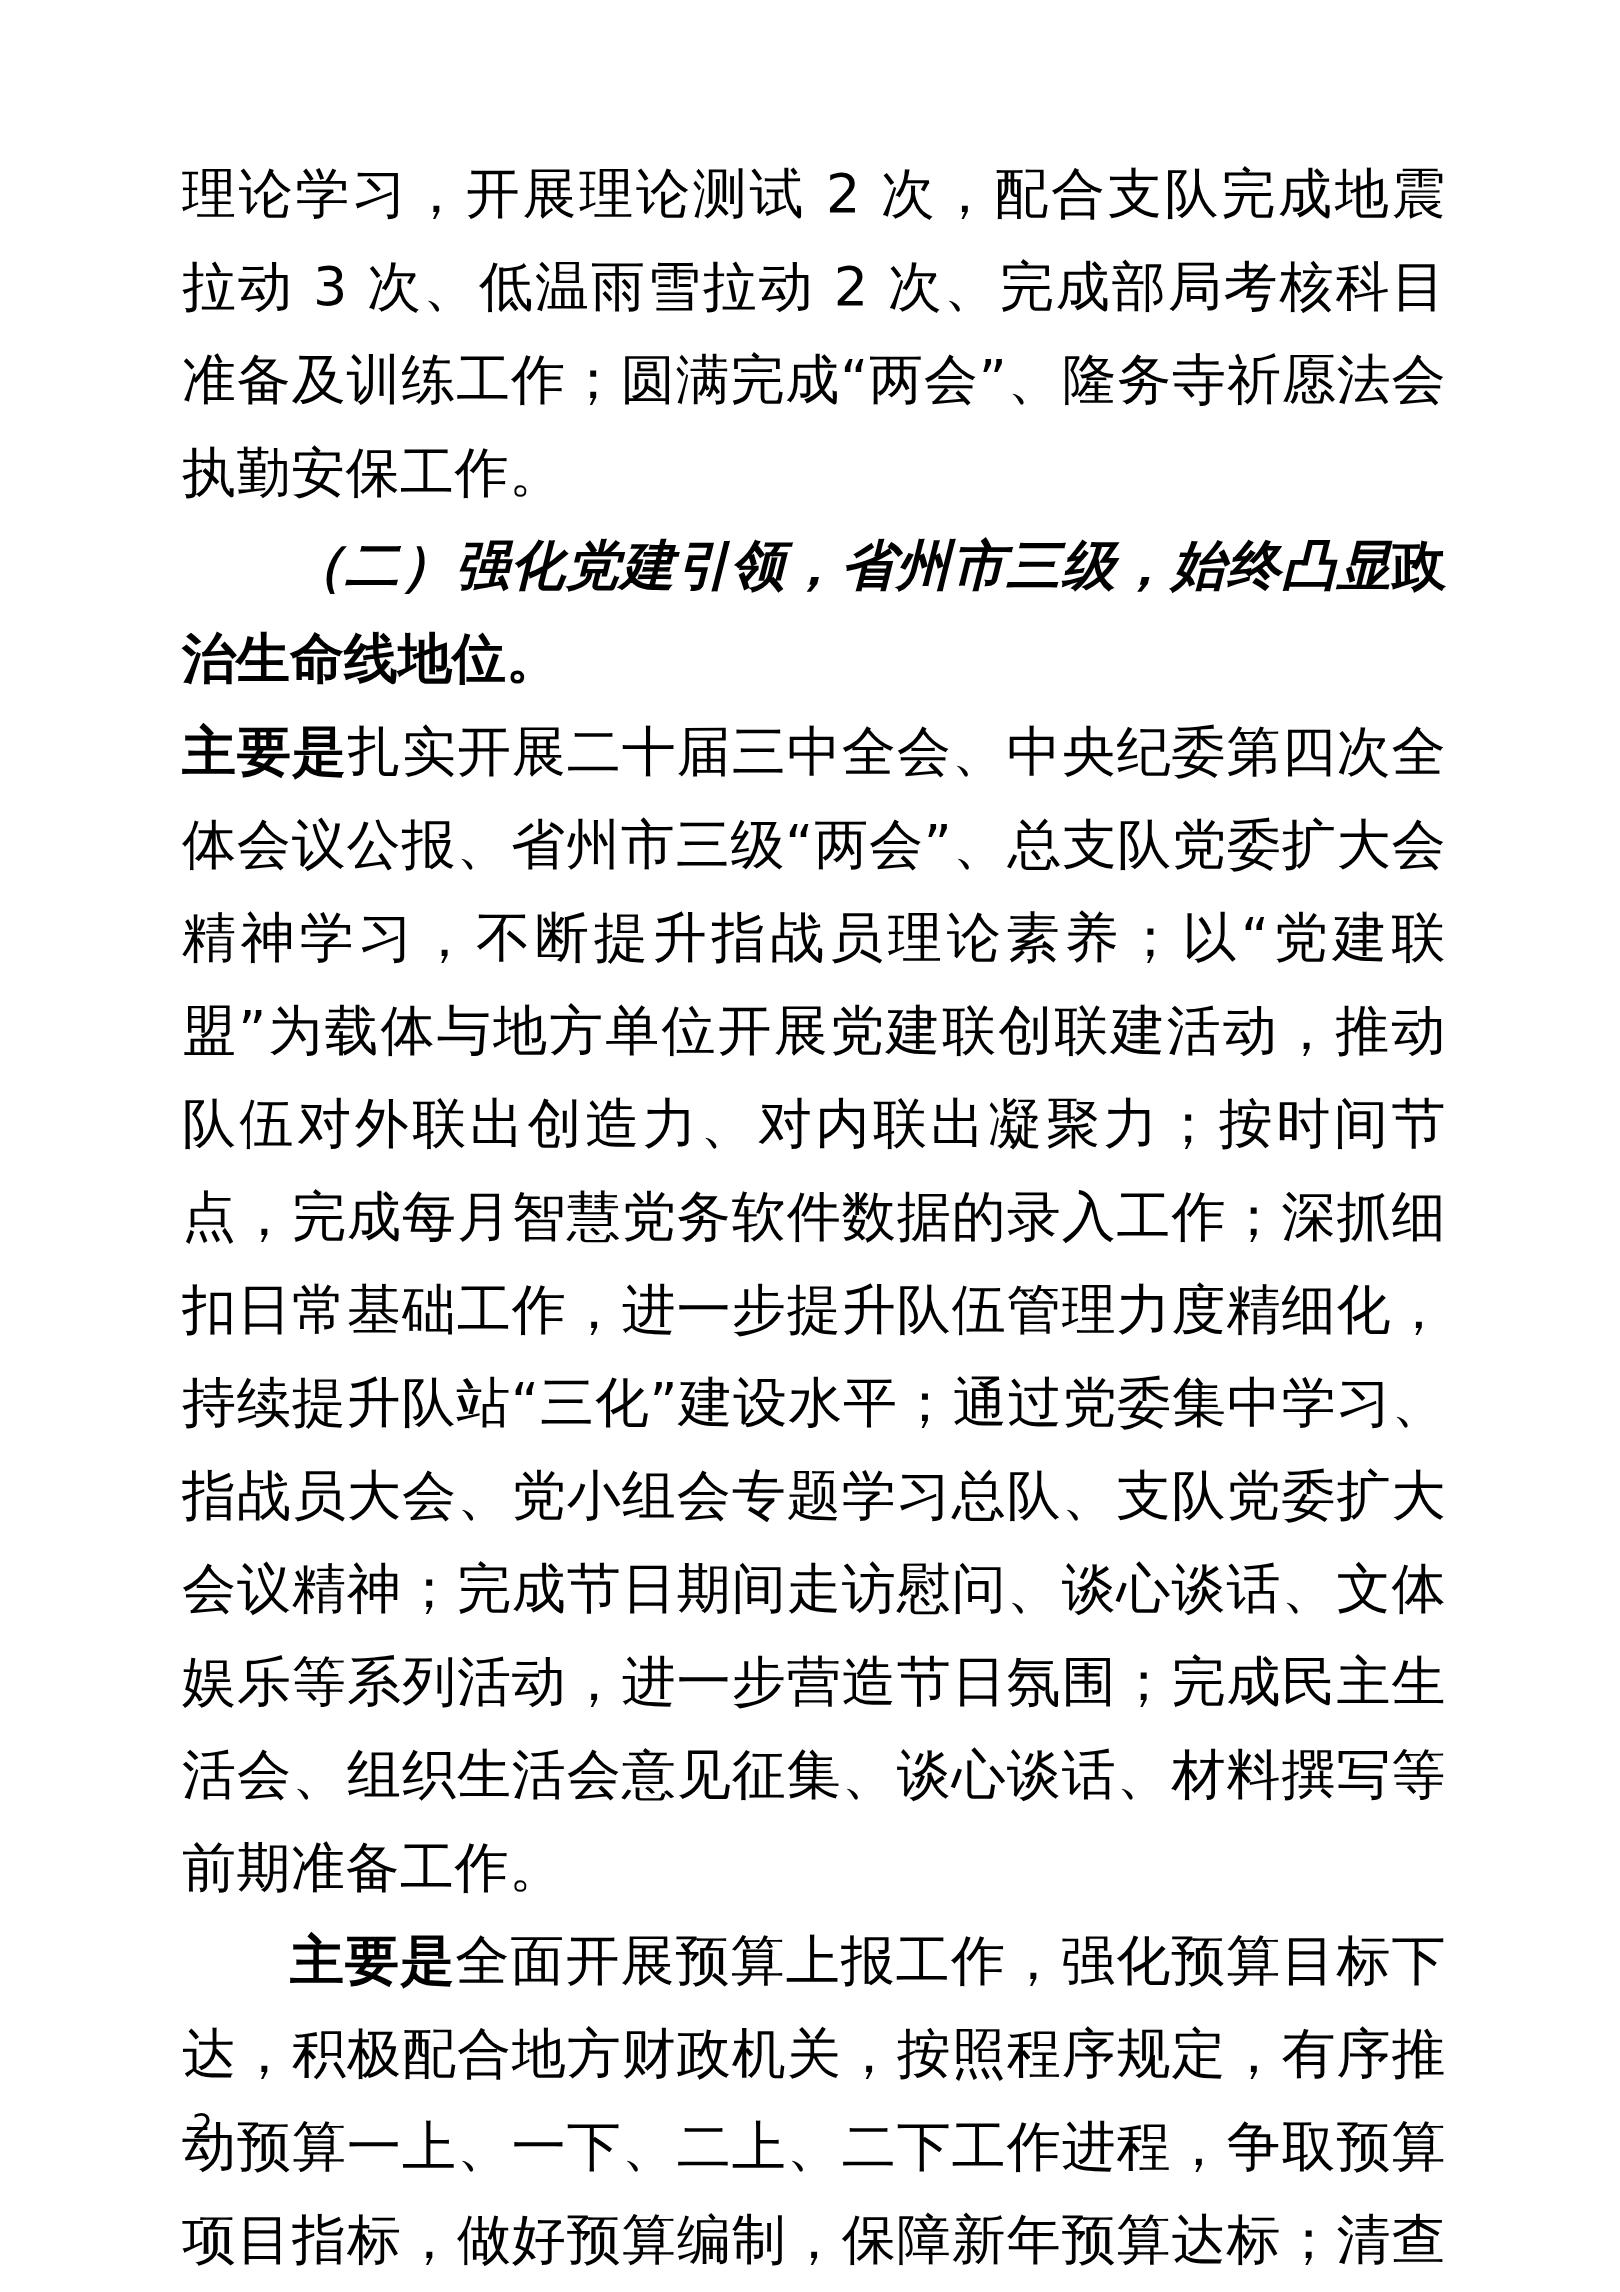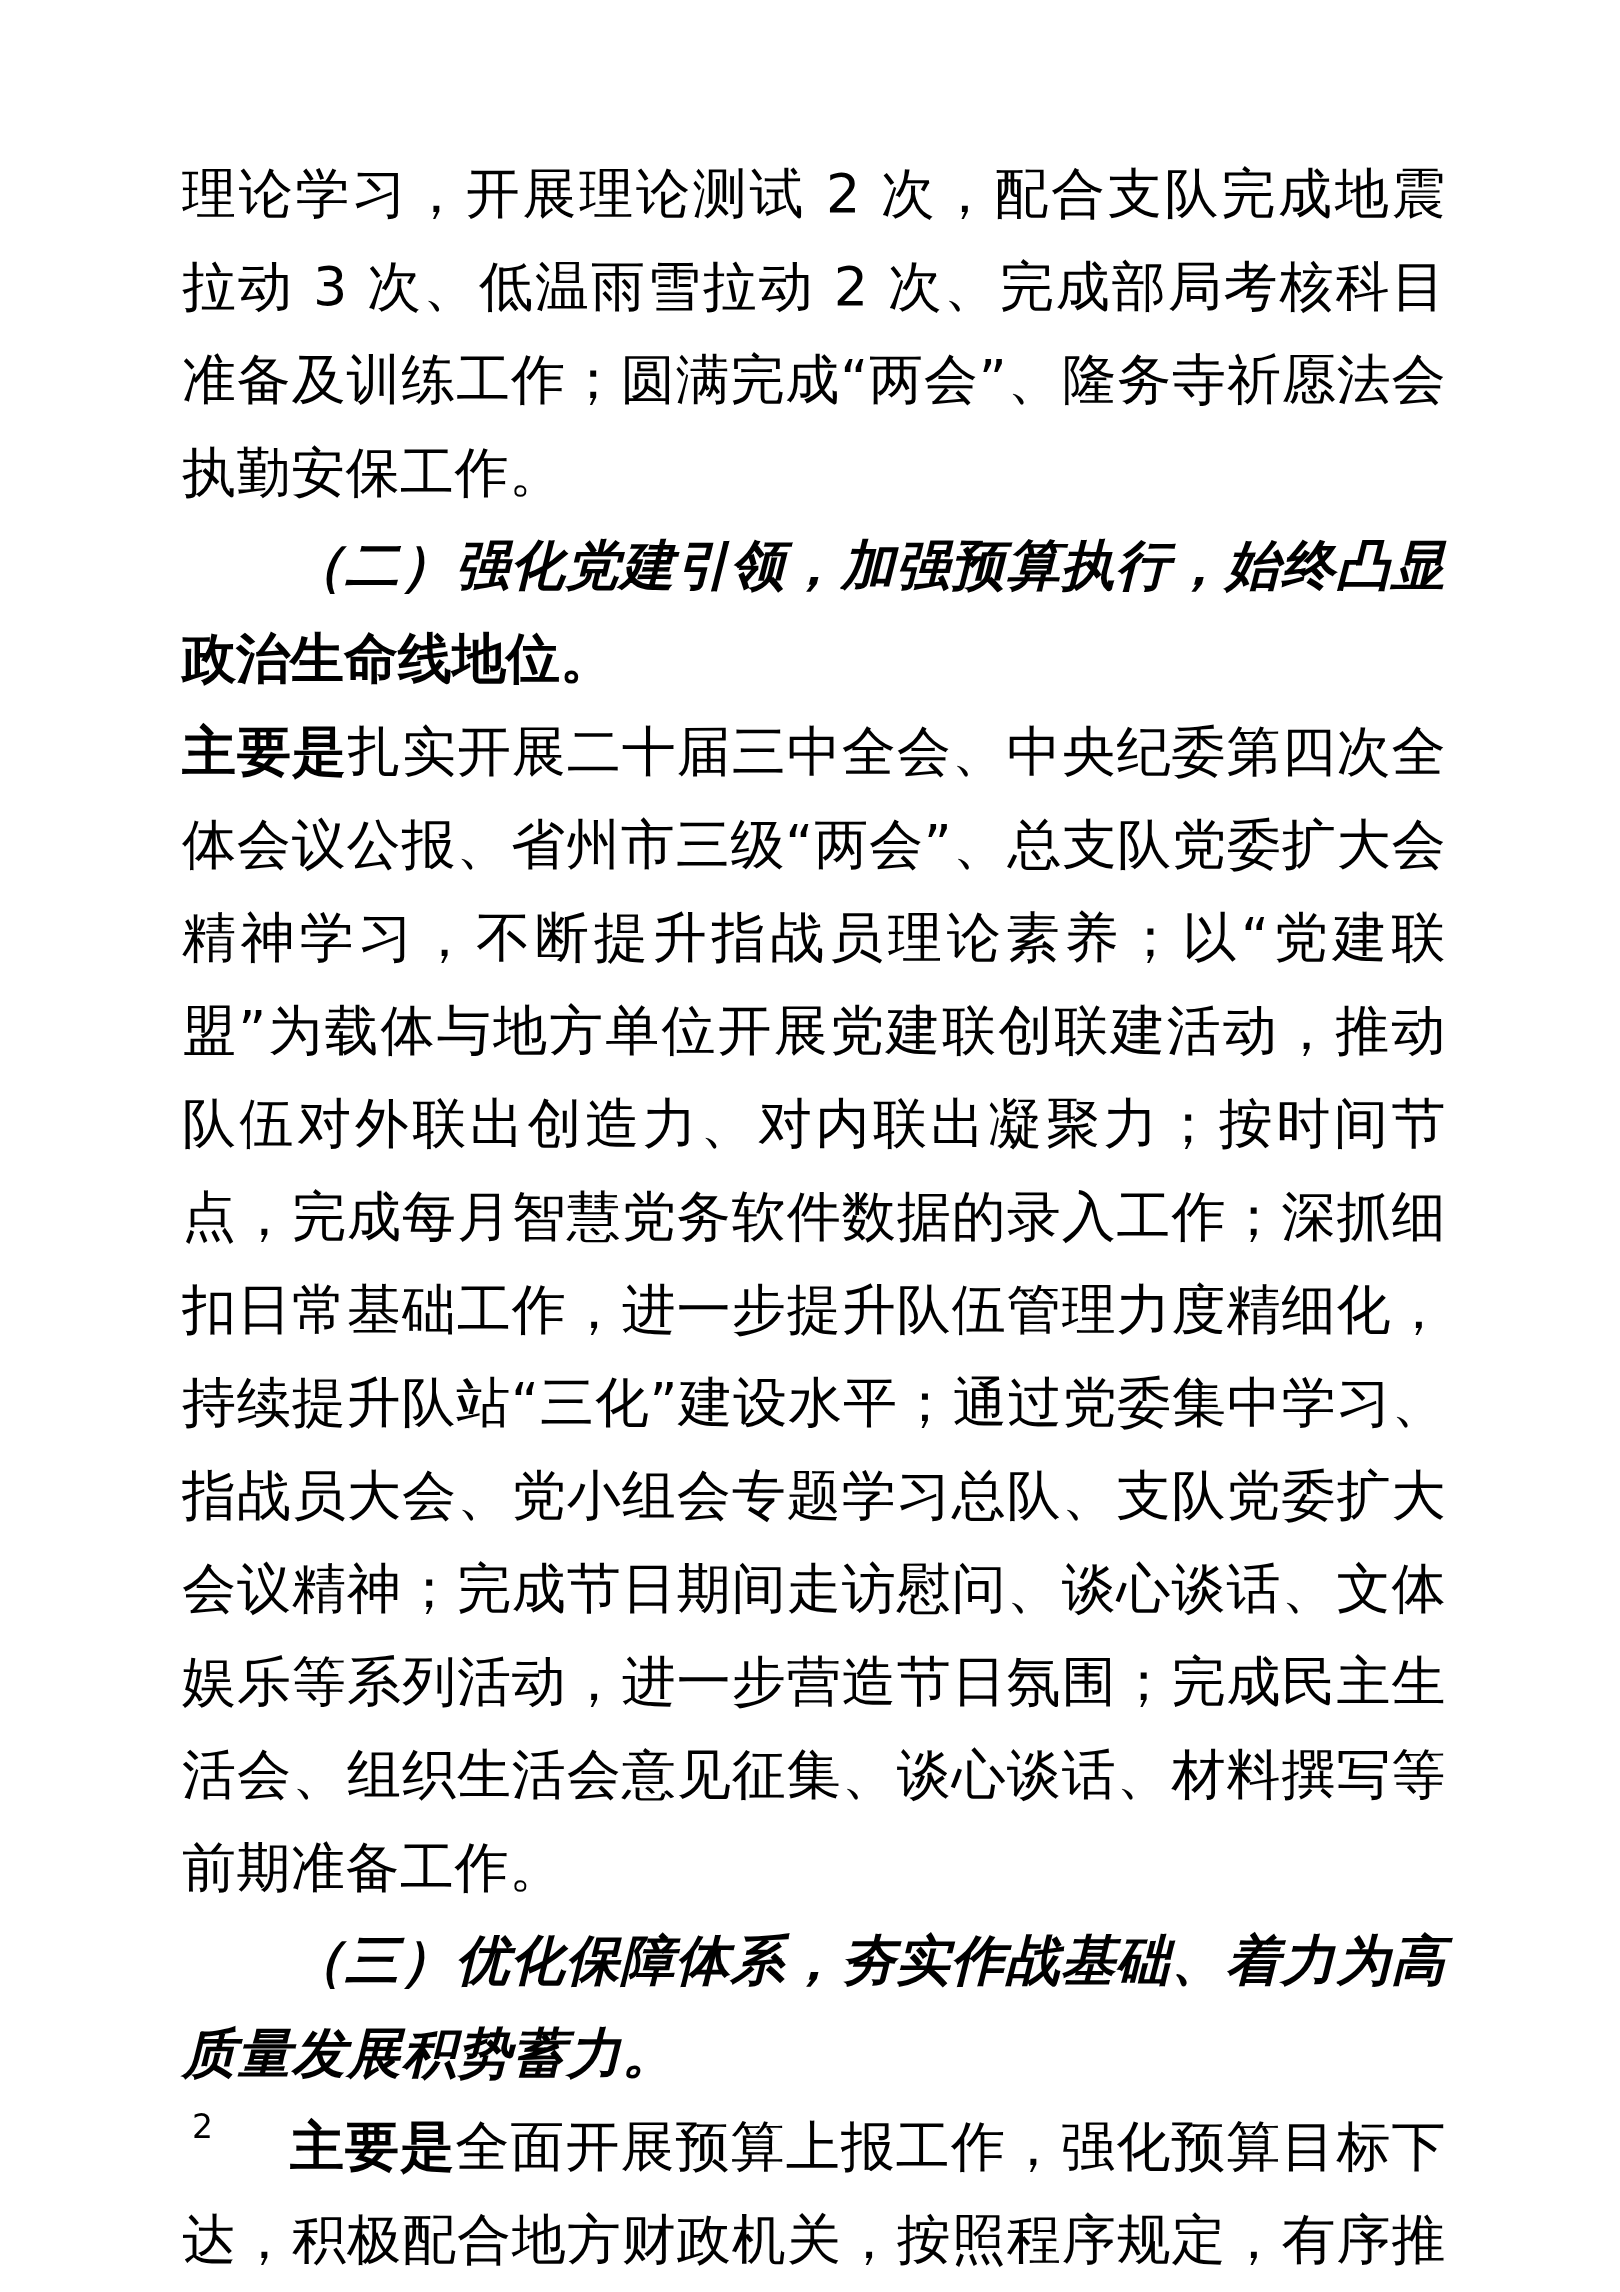--- a/index.html
+++ b/index.html
@@ -84,30 +84,27 @@
 <body>
 
 <div class="page">
   <div class="content">
 
     <p class="para body-text indent-0">
       <span>理论学习，开展理论测试 2 次，配合支队完成地震拉动 3 次、低温雨雪拉动 2 次、完成部局考核科目准备及训练工作；圆满完成“两会”、隆务寺祈愿法会执勤安保工作。</span>
     </p>
 
     <p class="subhead">
-      <span>（二）强化党建引领，加强预算执行，始终凸显</span><span class="hei-bold">政治生命线地位。</span>
+      <span>（二）强化党建引领，省州市三级，始终凸显</span><span class="hei-bold">政治生命线地位。</span>
     </p>
 
     <p class="para body-text indent-0">
       <span class="lead">主要是</span><span>扎实开展二十届三中全会、中央纪委第四次全体会议公报、省州市三级“两会”、总支队党委扩大会精神学习，不断提升指战员理论素养；以“党建联盟”为载体与地方单位开展党建联创联建活动，推动队伍对外联出创造力、对内联出凝聚力；按时间节点，完成每月智慧党务软件数据的录入工作；深抓细扣日常基础工作，进一步提升队伍管理力度精细化，持续提升队站“三化”建设水平；通过党委集中学习、指战员大会、党小组会专题学习总队、支队党委扩大会议精神；完成节日期间走访慰问、谈心谈话、文体娱乐等系列活动，进一步营造节日氛围；完成民主生活会、组织生活会意见征集、谈心谈话、材料撰写等前期准备工作。</span>
     </p>
 
-    <p class="subhead">
-      <span>（三）优化保障体系，夯实作战基础、着力为高质量发展积势蓄力。</span><span class="hei-bold"></span>
-    </p>
 
     <p class="para body-text indent-2">
       <span class="lead">主要是</span><span>全面开展预算上报工作，强化预算目标下达，积极配合地方财政机关，按照程序规定，有序推动预算一上、一下、二上、二下工作进程，争取预算项目指标，做好预算编制，保障新年预算达标；清查预算执行过程中存在的问题，加强预算执行。</span>
     </p>
 
   </div>
 
   <div class="page-number">2</div>
 </div>
 

